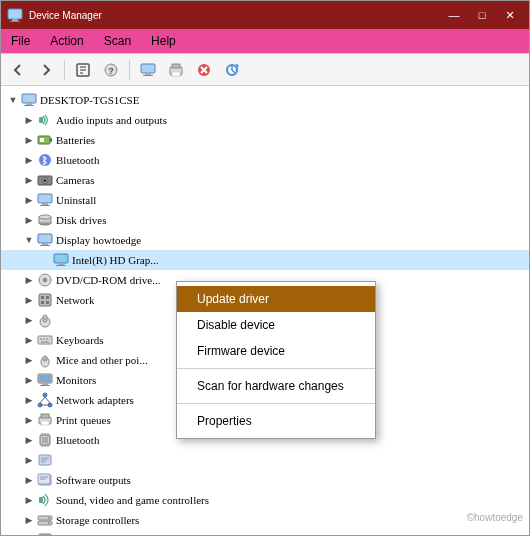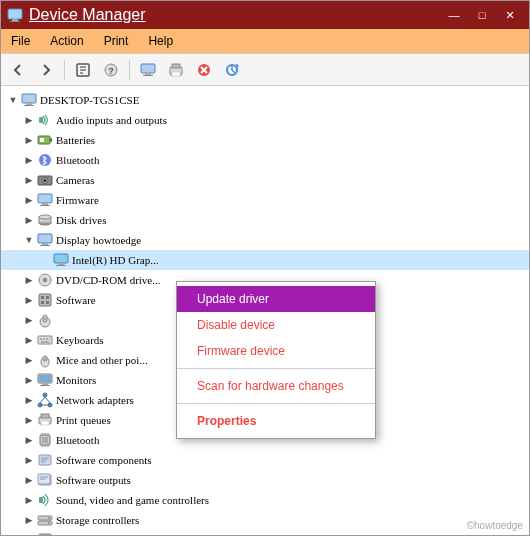--- a/index.html
+++ b/index.html
@@ -28,41 +28,40 @@
       height: 28px;
       user-select: none;
     }
     .title-bar-icon {
       width: 16px;
       height: 16px;
       margin-right: 6px;
     }
     .title-bar-text {
       flex: 1;
-      font-size: 16px;
-      text-decoration: underline;
+      font-size: 10px;
     }
     .title-bar-controls {
       display: flex;
       gap: 2px;
     }
     .title-bar-btn {
       width: 26px;
       height: 20px;
       background: transparent;
       border: none;
       color: #fff;
       cursor: pointer;
       font-size: 11px;
       display: flex;
       align-items: center;
       justify-content: center;
     }
     .menu-bar {
-      background: #fdba74;
+      background: #ec4899;
       border-bottom: 1px solid #d0d0d0;
       display: flex;
       padding: 2px 0;
     }
     .menu-item {
       padding: 3px 10px;
       cursor: pointer;
       font-size: 12px;
       color: #000;
     }
@@ -149,38 +148,38 @@
       z-index: 100;
       min-width: 200px;
       padding: 4px 0;
       left: 175px;
       top: 195px;
     }
     .context-menu-item {
       padding: 6px 20px;
       cursor: pointer;
       font-size: 12px;
-      color: #ef4444;
+      color: #000000;
       white-space: nowrap;
     }
     .context-menu-item.highlighted {
-      background: #a21caf;
+      background: #a16207;
       color: #fff;
     }
     .context-menu-item.bold {
-      font-weight: bold;
+      font-weight: normal;
     }
     .context-menu-sep {
       height: 1px;
       background: #d0d0d0;
       margin: 4px 0;
     }
     .watermark {
       position: absolute;
-      bottom: 4px;
+      bottom: 12px;
       right: 6px;
       font-size: 10px;
       color: #aaa;
     }
     .icon-audio { color: #5a9; }
   </style>
 </head>
 <body>
 
 <div class="window">
@@ -197,21 +196,21 @@
     <div class="title-bar-controls">
       <button class="title-bar-btn">—</button>
       <button class="title-bar-btn">□</button>
       <button class="title-bar-btn close">✕</button>
     </div>
   </div>
 
   <div class="menu-bar">
     <div class="menu-item">File</div>
     <div class="menu-item">Action</div>
-    <div class="menu-item">Print</div>
+    <div class="menu-item">Scan</div>
     <div class="menu-item">Help</div>
   </div>
 
   <div class="toolbar">
     <button class="toolbar-btn">
       <svg width="14" height="14" viewBox="0 0 14 14">
           <path d="M9 2 L4 7 L9 12" stroke="#555" stroke-width="2" fill="none"></path>
         </svg>
     </button>
     <button class="toolbar-btn">
@@ -329,21 +328,21 @@
 
       <div class="tree-item level-1">
         <div class="expander">▶</div>
         <div class="item-icon">
           <svg width="16" height="16" viewBox="0 0 16 16">
             <rect x="1" y="2" width="14" height="9" rx="1" fill="#b0d0f0" stroke="#5588bb" stroke-width="1"></rect>
             <rect x="5" y="11" width="6" height="2" fill="#aaa"></rect>
             <rect x="3" y="13" width="10" height="1" fill="#888"></rect>
           </svg>
         </div>
-        <span class="item-label">Firmware</span>
+        <span class="item-label">Uninstall</span>
       </div>
 
       <div class="tree-item level-1">
         <div class="expander">▶</div>
         <div class="item-icon">
           <svg width="16" height="16" viewBox="0 0 16 16">
             <ellipse cx="8" cy="11" rx="6" ry="2" fill="#aaa" stroke="#777" stroke-width="1"></ellipse>
             <rect x="2" y="5" width="12" height="6" fill="#ccc" stroke="#888" stroke-width="1"></rect>
             <ellipse cx="8" cy="5" rx="6" ry="2" fill="#ddd" stroke="#888" stroke-width="1"></ellipse>
           </svg>
@@ -391,21 +390,21 @@
         <div class="expander">▶</div>
         <div class="item-icon">
           <svg width="16" height="16" viewBox="0 0 16 16">
             <rect x="2" y="2" width="12" height="12" rx="1" fill="#bbb" stroke="#777" stroke-width="1"></rect>
             <rect x="4" y="4" width="3" height="3" fill="#777"></rect>
             <rect x="9" y="4" width="3" height="3" fill="#777"></rect>
             <rect x="4" y="9" width="3" height="3" fill="#777"></rect>
             <rect x="9" y="9" width="3" height="3" fill="#777"></rect>
           </svg>
         </div>
-        <span class="item-label">Software</span>
+        <span class="item-label">Network</span>
       </div>
 
       <div class="tree-item level-1">
         <div class="expander">▶</div>
         <div class="item-icon">
           <svg width="16" height="16" viewBox="0 0 16 16">
             <ellipse cx="8" cy="10" rx="5" ry="5" fill="#ddd" stroke="#888" stroke-width="1"></ellipse>
             <rect x="6" y="3" width="4" height="7" rx="2" fill="#ccc" stroke="#888" stroke-width="1"></rect>
             <line x1="8" y1="6" x2="8" y2="8" stroke="#888" stroke-width="1"></line>
           </svg>
@@ -499,21 +498,20 @@
       <div class="tree-item level-1">
         <div class="expander">▶</div>
         <div class="item-icon">
           <svg width="16" height="16" viewBox="0 0 16 16">
             <rect x="2" y="3" width="12" height="10" rx="1" fill="#d0d8e8" stroke="#8899bb" stroke-width="1"></rect>
             <line x1="4" y1="6" x2="12" y2="6" stroke="#8899bb" stroke-width="1"></line>
             <line x1="4" y1="8" x2="10" y2="8" stroke="#8899bb" stroke-width="1"></line>
             <line x1="4" y1="10" x2="8" y2="10" stroke="#8899bb" stroke-width="1"></line>
           </svg>
         </div>
-        <span class="item-label">Software components</span>
       </div>
 
       <div class="tree-item level-1">
         <div class="expander">▶</div>
         <div class="item-icon">
           <svg width="16" height="16" viewBox="0 0 16 16">
             <rect x="2" y="3" width="12" height="10" rx="1" fill="#d0d8e8" stroke="#8899bb" stroke-width="1"></rect>
             <rect x="1" y="2" width="12" height="10" rx="1" fill="#dde5f0" stroke="#8899bb" stroke-width="1"></rect>
             <line x1="3" y1="5" x2="11" y2="5" stroke="#8899bb" stroke-width="1"></line>
             <line x1="3" y1="7" x2="9" y2="7" stroke="#8899bb" stroke-width="1"></line>

